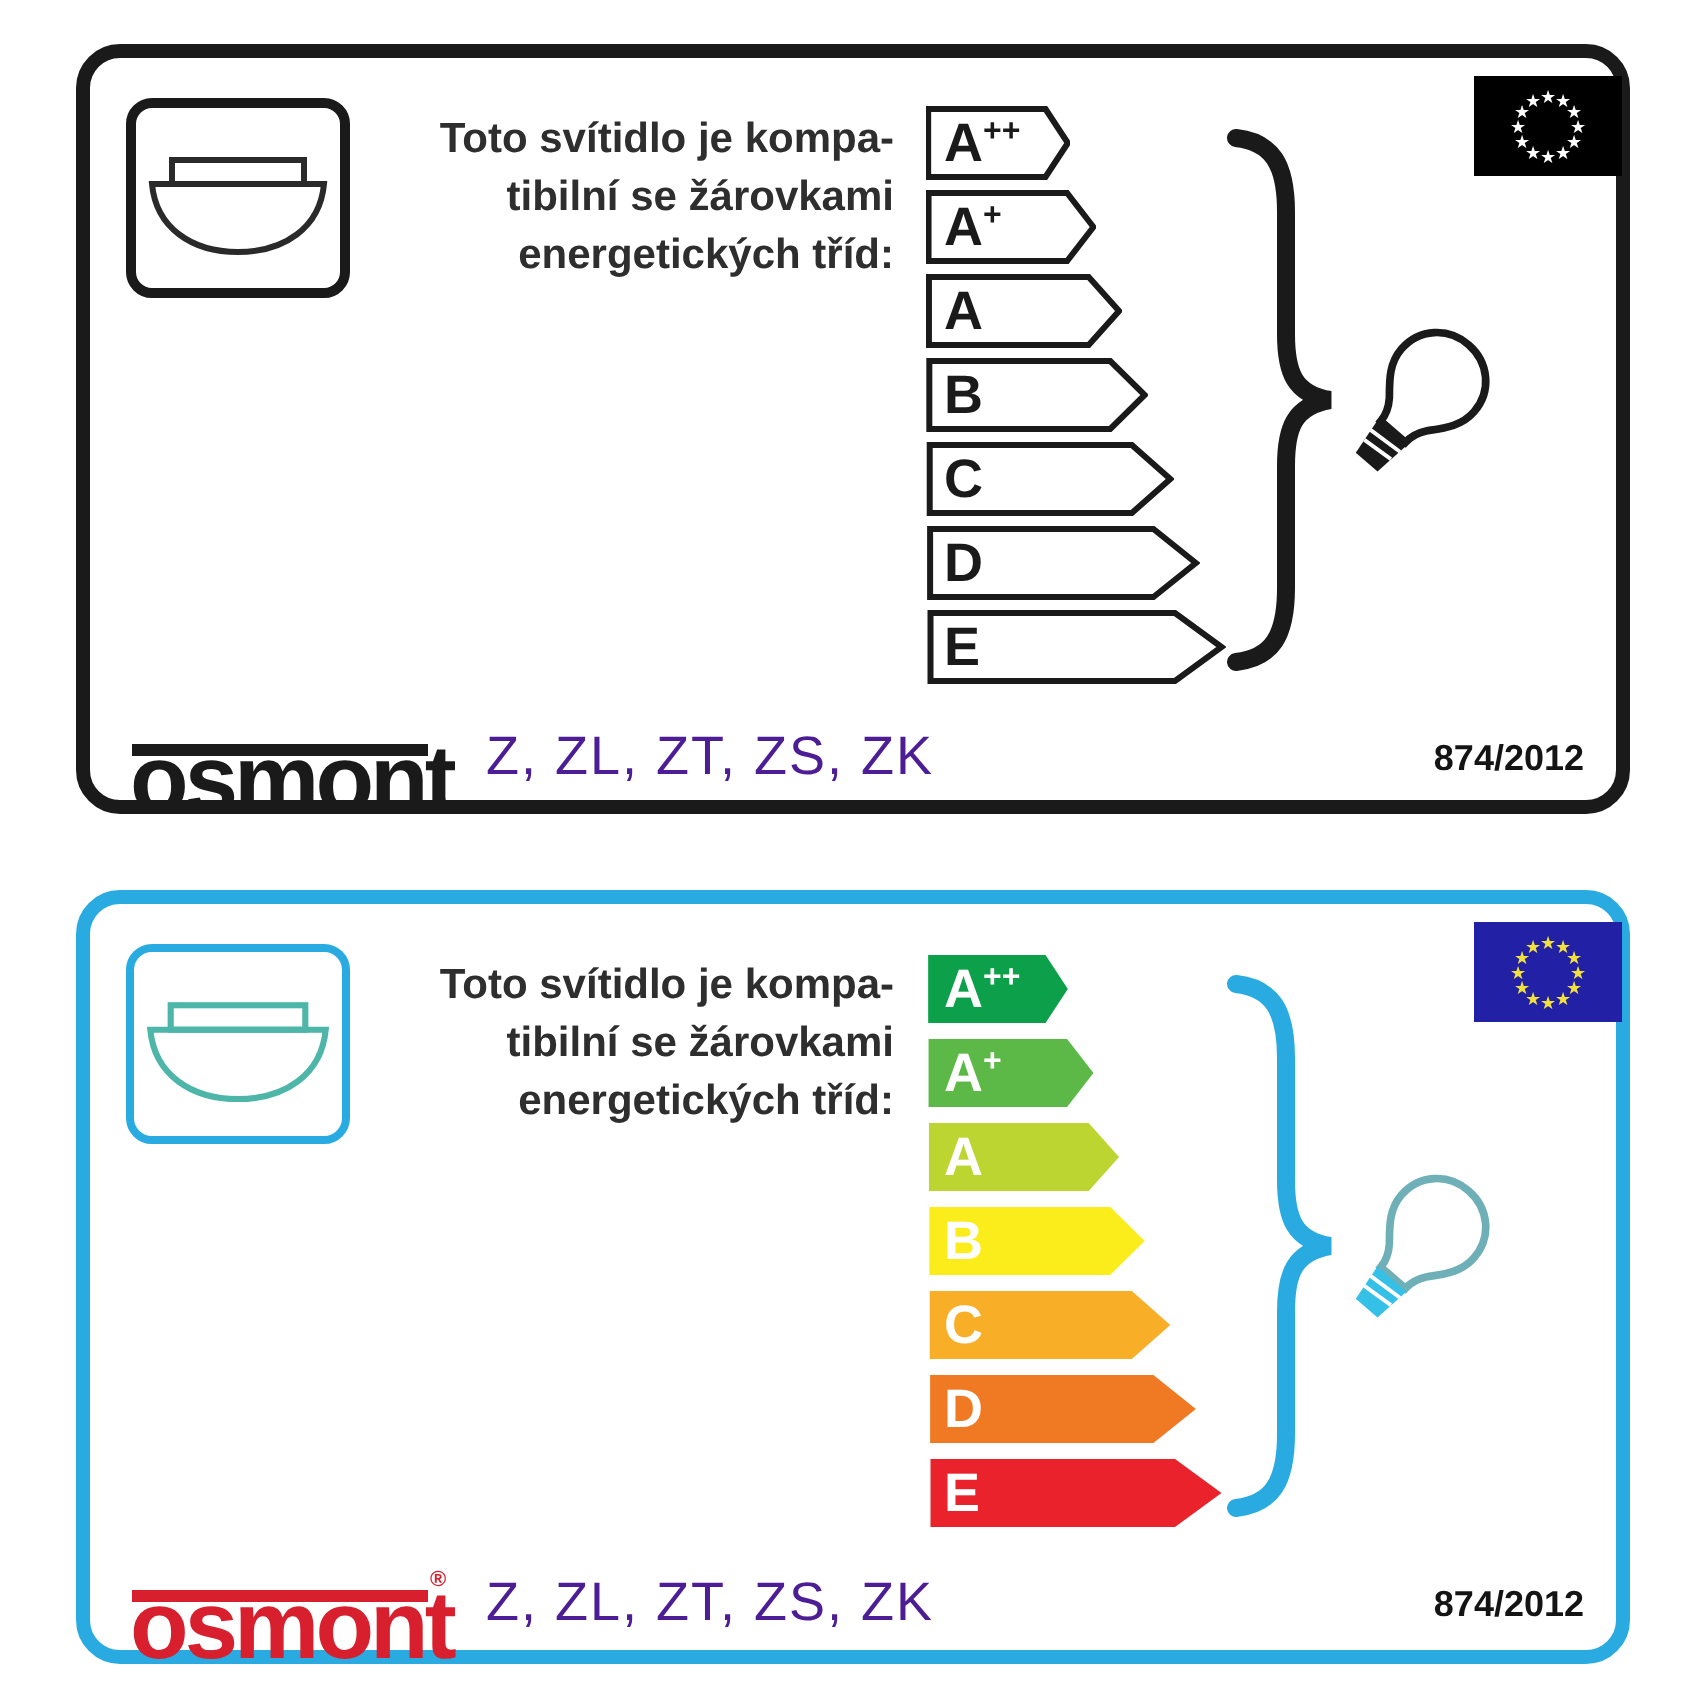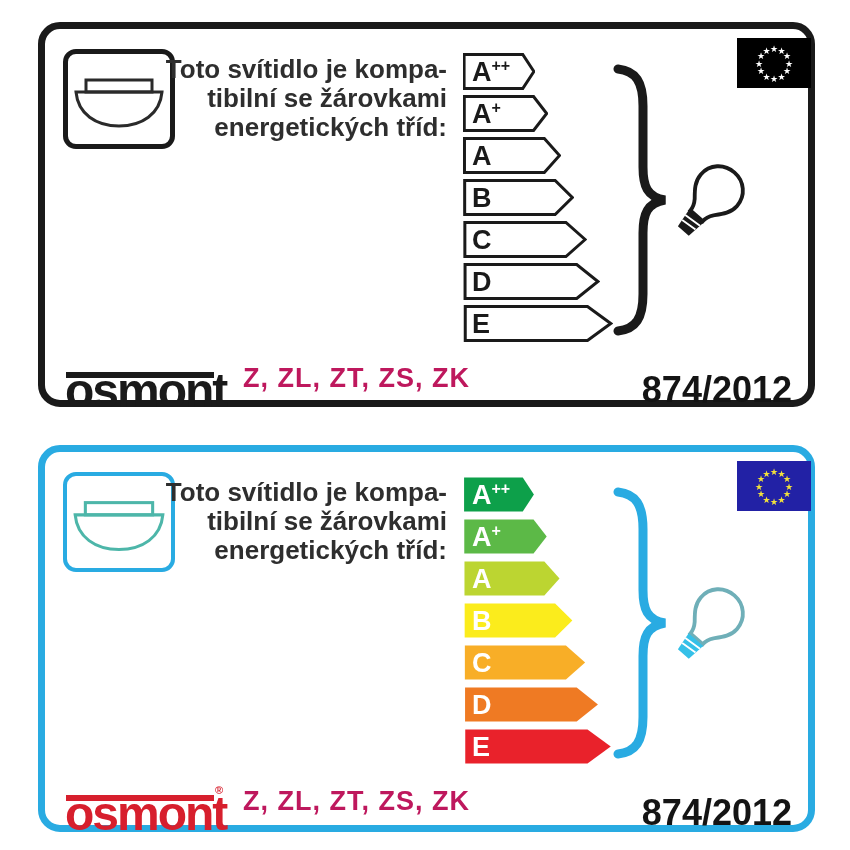--- a/index.html
+++ b/index.html
@@ -16,21 +16,21 @@
 
   .lamp-box{
     position:absolute;left:18px;top:20px;width:112px;height:100px;
     box-sizing:border-box;border:5px solid #1a1a1a;border-radius:13px;
   }
   .label-color .lamp-box{border-color:#29ABE2;border-width:4px;}
   .lamp-box svg{width:100%;height:100%;display:block;}
 
   .intro{
     position:absolute;left:110px;top:26px;width:292px;
-    text-align:right;font-size:26px;font-weight:bold;color:#2e2e2e;line-height:29px;
+    text-align:right;font-size:21px;font-weight:bold;color:#2e2e2e;line-height:29px;
   }
 
   .arrows{position:absolute;left:418px;top:24px;}
   .arrow{position:relative;height:37px;margin-bottom:5px;}
   .arrow svg{position:absolute;left:0;top:0;width:100%;height:100%;display:block;}
   .arrows .arrow:nth-child(1){width:72px;}
   .arrows .arrow:nth-child(2){width:85px;}
   .arrows .arrow:nth-child(3){width:98px;}
   .arrows .arrow:nth-child(4){width:111px;}
   .arrows .arrow:nth-child(5){width:124px;}
@@ -59,22 +59,22 @@
 
   .brand{
     position:absolute;left:20px;top:308px;width:175px;height:58px;
     font-weight:bold;font-size:48px;letter-spacing:-2px;color:#1a1a1a;margin-top:20px;
   }
   .label-color .brand{color:#D71F2D;}
   .brand-bar{position:absolute;left:1px;top:15px;width:148px;height:6px;background:currentColor;}
   .brand-text{position:absolute;left:0;bottom:0;line-height:1;}
   .brand-mark{position:absolute;left:150px;top:4px;font-size:11px;letter-spacing:0;}
 
-  .models{position:absolute;left:198px;top:334px;font-size:27px;font-weight:bold;color:#be185d;letter-spacing:1px;}
-  .regulation{position:absolute;right:16px;top:340px;font-size:36px;font-weight:bold;color:#141414;}
+  .models{position:absolute;left:198px;top:334px;font-size:27px;font-weight:normal;color:#4c1d95;letter-spacing:1px;}
+  .regulation{position:absolute;right:16px;top:340px;font-size:18px;font-weight:bold;color:#141414;}
 </style>
 </head>
 <body>
 
 <div class="label label-bw">
 
   <div class="lamp-box">
     <svg viewBox="0 0 102 90">
       <rect x="18" y="26" width="66" height="12" fill="none" stroke-width="3" stroke="#2a2a2a"></rect>
       <path d="M8,38 L94,38 C92,60 74,72 51,72 C28,72 10,60 8,38 Z" fill="none" stroke-width="3" stroke="#2a2a2a"></path>

